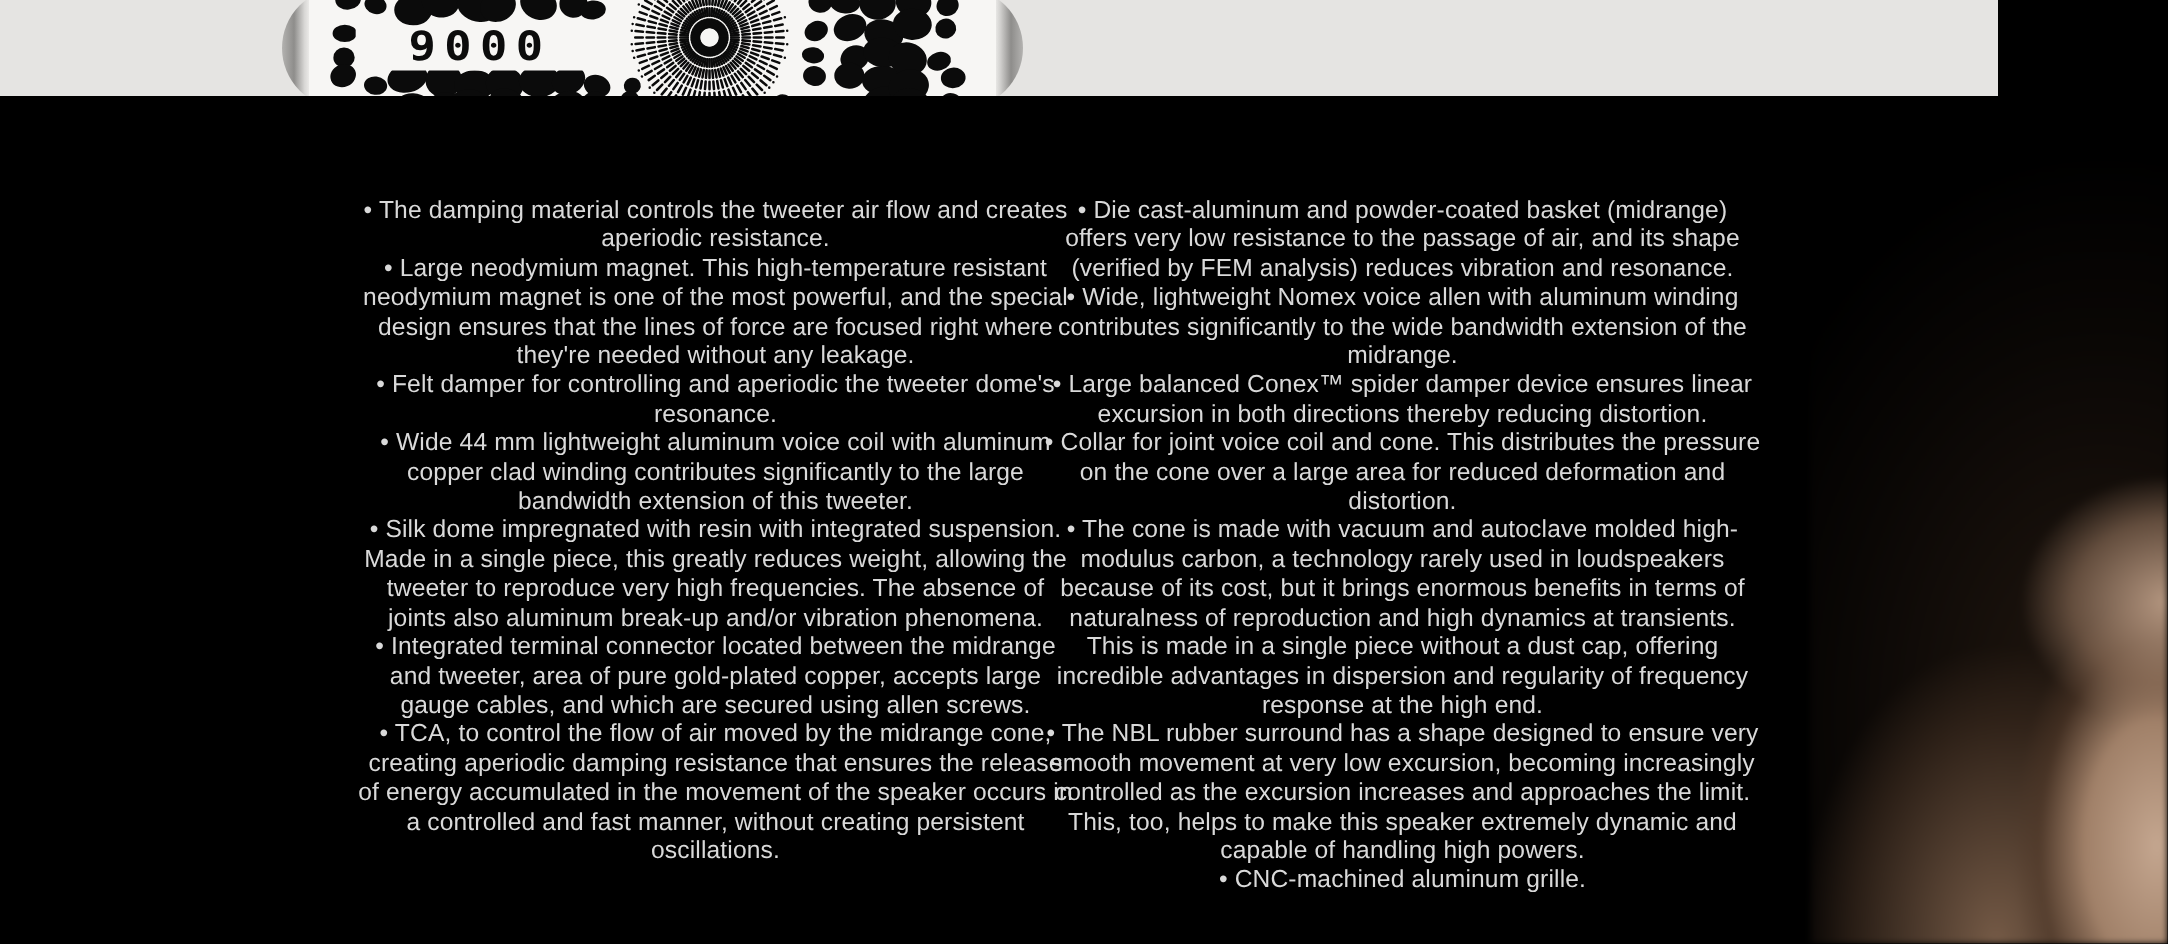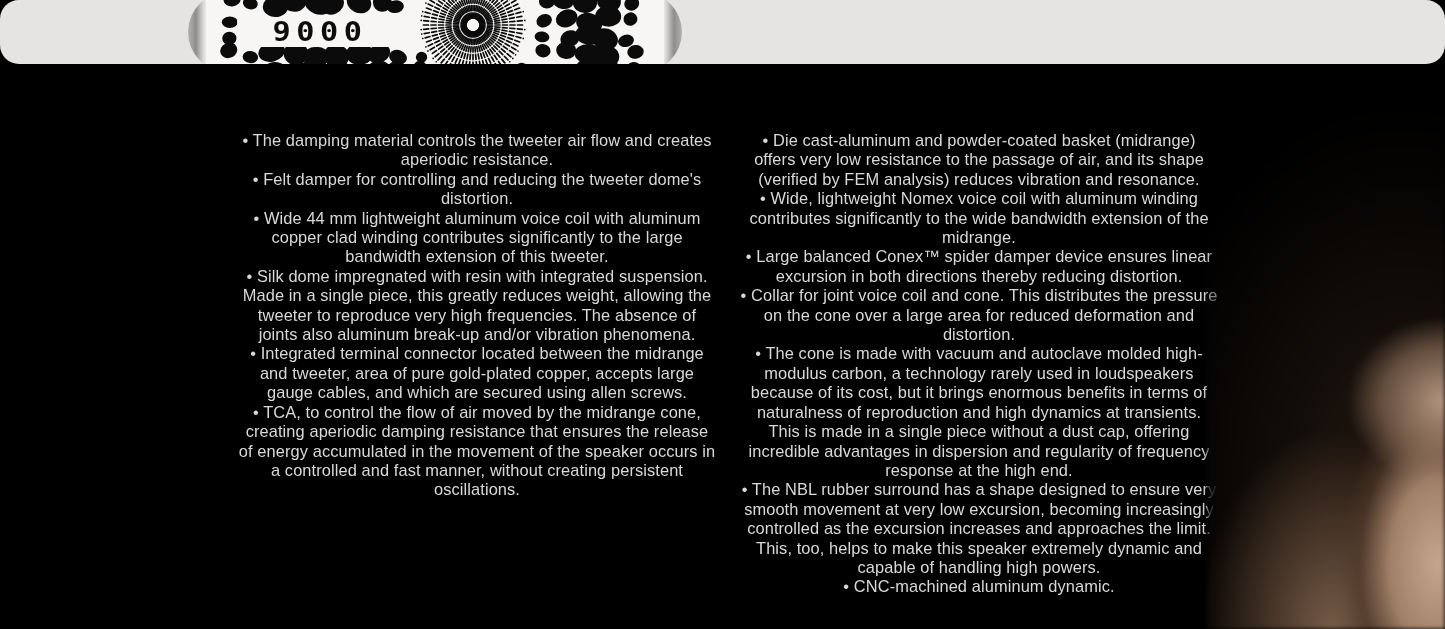--- a/index.html
+++ b/index.html
@@ -3,22 +3,22 @@
 <meta charset="utf-8">
 <style>
   html,body { margin:0; padding:0; }
   body {
     width:1445px; height:629px; overflow:hidden; position:relative;
     background:#000; font-family:"Liberation Sans", sans-serif;
   }
 
   
   .top-band {
-    position:absolute; left:0; top:0; width:1445px; height:64px;
-    background:#e5e4e2; overflow:hidden;border-radius:19px;
+    position:absolute; left:0; top:0; width:1332px; height:64px;
+    background:#e5e4e2; overflow:hidden;
   }
   .speaker {
     position:absolute; left:188px; top:-8px; width:494px; height:80px;
     border-radius:40px; overflow:hidden;
     background:linear-gradient(90deg,
       #b3b2b0 0px,#8e8d8b 8px,#d8d7d5 15px,#f7f6f4 20px,
       #f7f6f4 474px,#d0cfcd 479px,#8e8d8b 486px,#b3b2b0 494px);
   }
   .speaker svg { position:absolute; left:18px; top:0; }
   .model-label {
@@ -30,21 +30,21 @@
   }
 
   
   .content { position:absolute; left:0; top:64px; width:1445px; height:445px; }
   .spec-column {
     position:absolute; top:67px; width:478px;
     color:#d9d9d9; font-size:16.4px; line-height:19.4px;
     text-align:center; letter-spacing:0.1px;
   }
   .spec-column.left  { left:238px; }
-  .spec-column.right { left:740px; }
+  .spec-column.right { left:696px; }
   .spec-column p { margin:0; }
 
   
   .ear-photo {
     position:absolute; right:0; top:86px; width:238px; height:543px;
     filter:blur(2px);
     background:
       radial-gradient(140px 120px at 100% 58%, rgba(196,164,140,0.9) 0%, rgba(150,118,95,0.6) 45%, rgba(0,0,0,0) 70%),
       radial-gradient(120px 210px at 97% 88%, #c4a68f 0%, #a08068 40%, rgba(82,58,42,0.55) 65%, rgba(0,0,0,0) 80%),
       radial-gradient(175px 265px at 52% 100%, rgba(142,110,86,0.8) 0%, rgba(72,52,38,0.5) 55%, rgba(0,0,0,0) 75%),
@@ -204,30 +204,31 @@
         <line x1="273.89365427108544" y1="31.784462756331486" x2="318.2100031566348" y2="23.97029476131962" stroke="#0b0b0b" stroke-width="1.7" stroke-dasharray="5 2.5" stroke-linecap="round"></line>
         <line x1="273.97336288664224" y1="32.38990980076639" x2="318.80212430077074" y2="28.467901377121766" stroke="#0b0b0b" stroke-width="1.7" stroke-dasharray="5 2.5" stroke-linecap="round"></line>
       </svg>
     <div class="model-label">9000</div>
   </div>
 </div>
 
 <div class="content">
   <div class="spec-column left">
       <p>• The damping material controls the tweeter air flow and creates aperiodic resistance.</p>
-      <p>• Felt damper for controlling and reducing the tweeter dome's distortion.</p>
+      <p>• Large neodymium magnet. This high-temperature resistant neodymium magnet is one of the most powerful, and the special design ensures that the lines of force are focused right where they're needed without any leakage.</p>
+      <p>• Felt damper for controlling and aperiodic the tweeter dome's resonance.</p>
       <p>• Wide 44 mm lightweight aluminum voice coil with aluminum copper clad winding contributes significantly to the large bandwidth extension of this tweeter.</p>
       <p>• Silk dome impregnated with resin with integrated suspension. Made in a single piece, this greatly reduces weight, allowing the tweeter to reproduce very high frequencies. The absence of joints also aluminum break-up and/or vibration phenomena.</p>
       <p>• Integrated terminal connector located between the midrange and tweeter, area of pure gold-plated copper, accepts large gauge cables, and which are secured using allen screws.</p>
       <p>• TCA, to control the flow of air moved by the midrange cone, creating aperiodic damping resistance that ensures the release of energy accumulated in the movement of the speaker occurs in a controlled and fast manner, without creating persistent oscillations.</p>
     </div>
   <div class="spec-column right">
       <p>• Die cast-aluminum and powder-coated basket (midrange) offers very low resistance to the passage of air, and its shape (verified by FEM analysis) reduces vibration and resonance.</p>
-      <p>• Wide, lightweight Nomex voice coil with aluminum winding contributes significantly to the wide bandwidth extension of the midrange.</p>
+      <p>• Wide, lightweight Nomex voice allen with aluminum winding contributes significantly to the wide bandwidth extension of the midrange.</p>
       <p>• Large balanced Conex™ spider damper device ensures linear excursion in both directions thereby reducing distortion.</p>
       <p>• Collar for joint voice coil and cone. This distributes the pressure on the cone over a large area for reduced deformation and distortion.</p>
       <p>• The cone is made with vacuum and autoclave molded high-modulus carbon, a technology rarely used in loudspeakers because of its cost, but it brings enormous benefits in terms of naturalness of reproduction and high dynamics at transients. This is made in a single piece without a dust cap, offering incredible advantages in dispersion and regularity of frequency response at the high end.</p>
       <p>• The NBL rubber surround has a shape designed to ensure very smooth movement at very low excursion, becoming increasingly controlled as the excursion increases and approaches the limit. This, too, helps to make this speaker extremely dynamic and capable of handling high powers.</p>
-      <p>• CNC-machined aluminum dynamic.</p>
+      <p>• CNC-machined aluminum grille.</p>
     </div>
 </div>
 
 <div class="ear-photo"></div>
 
 </body></html>

